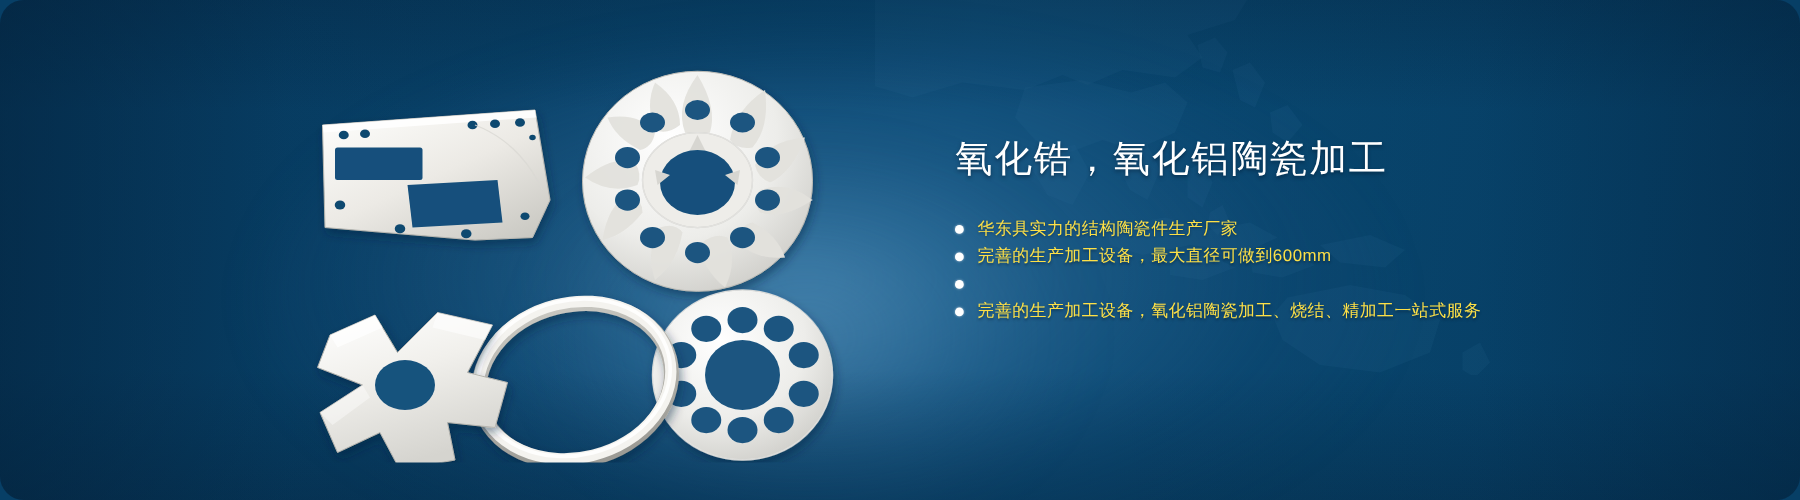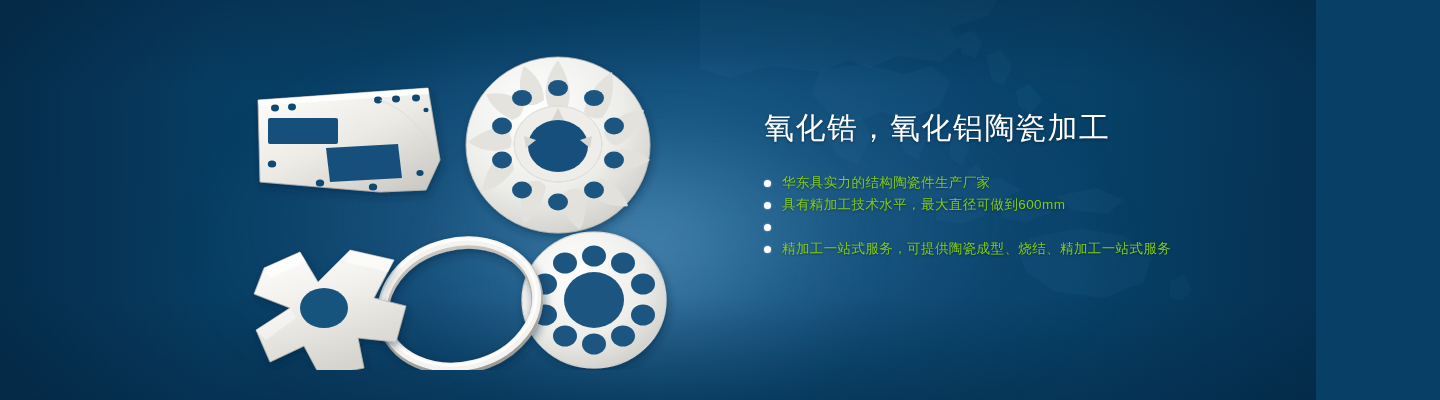--- a/index.html
+++ b/index.html
@@ -6,24 +6,25 @@
     margin: 0;
     padding: 0;
     background: #073f66;
   }
   body {
     font-family: "Liberation Sans", "DejaVu Sans", sans-serif;
   }
 
   .banner {
     position: relative;
-    width: 1316px;
+    width: 1440px;
     height: 400px;
     overflow: hidden;
     background: #06406a;
+    border-radius: 19px;
   }
 
   
   .bg-base {
     position: absolute;
     inset: 0;
     background: linear-gradient(100deg, #073c63 0%, #084269 28%, #0a4a74 52%, #08456d 74%, #063e66 100%);
   }
   .bg-glow {
     position: absolute;
@@ -107,21 +108,21 @@
     height: 7px;
     border-radius: 50%;
     background: #ffffff;
     flex: 0 0 auto;
     margin-right: 11px;
     box-shadow: 0 0 2px rgba(255,255,255,0.6);
   }
   .feature-text {
     font-size: 13.5px;
     line-height: 22px;
-    color: #84cc16;
+    color: #fde047;
     letter-spacing: 0.4px;
     white-space: nowrap;
     text-shadow: 0 1px 2px rgba(0,18,36,0.45);
   }
 </style>
 </head>
 <body>
 
 <div class="banner">
 
@@ -289,25 +290,25 @@
 
   <div class="text-col">
     <div class="headline">氧化锆，氧化铝陶瓷加工</div>
     <ul class="feature-list">
       <li class="feature-item">
         <span class="feature-dot"></span>
         <span class="feature-text">华东具实力的结构陶瓷件生产厂家</span>
       </li>
       <li class="feature-item">
         <span class="feature-dot"></span>
-        <span class="feature-text">具有精加工技术水平，最大直径可做到600mm</span>
+        <span class="feature-text">完善的生产加工设备，最大直径可做到600mm</span>
       </li>
       <li class="feature-item">
         <span class="feature-dot"></span>
       </li>
       <li class="feature-item">
         <span class="feature-dot"></span>
-        <span class="feature-text">精加工一站式服务，可提供陶瓷成型、烧结、精加工一站式服务</span>
+        <span class="feature-text">完善的生产加工设备，氧化铝陶瓷加工、烧结、精加工一站式服务</span>
       </li>
     </ul>
   </div>
 
 </div>
 
 </body></html>

